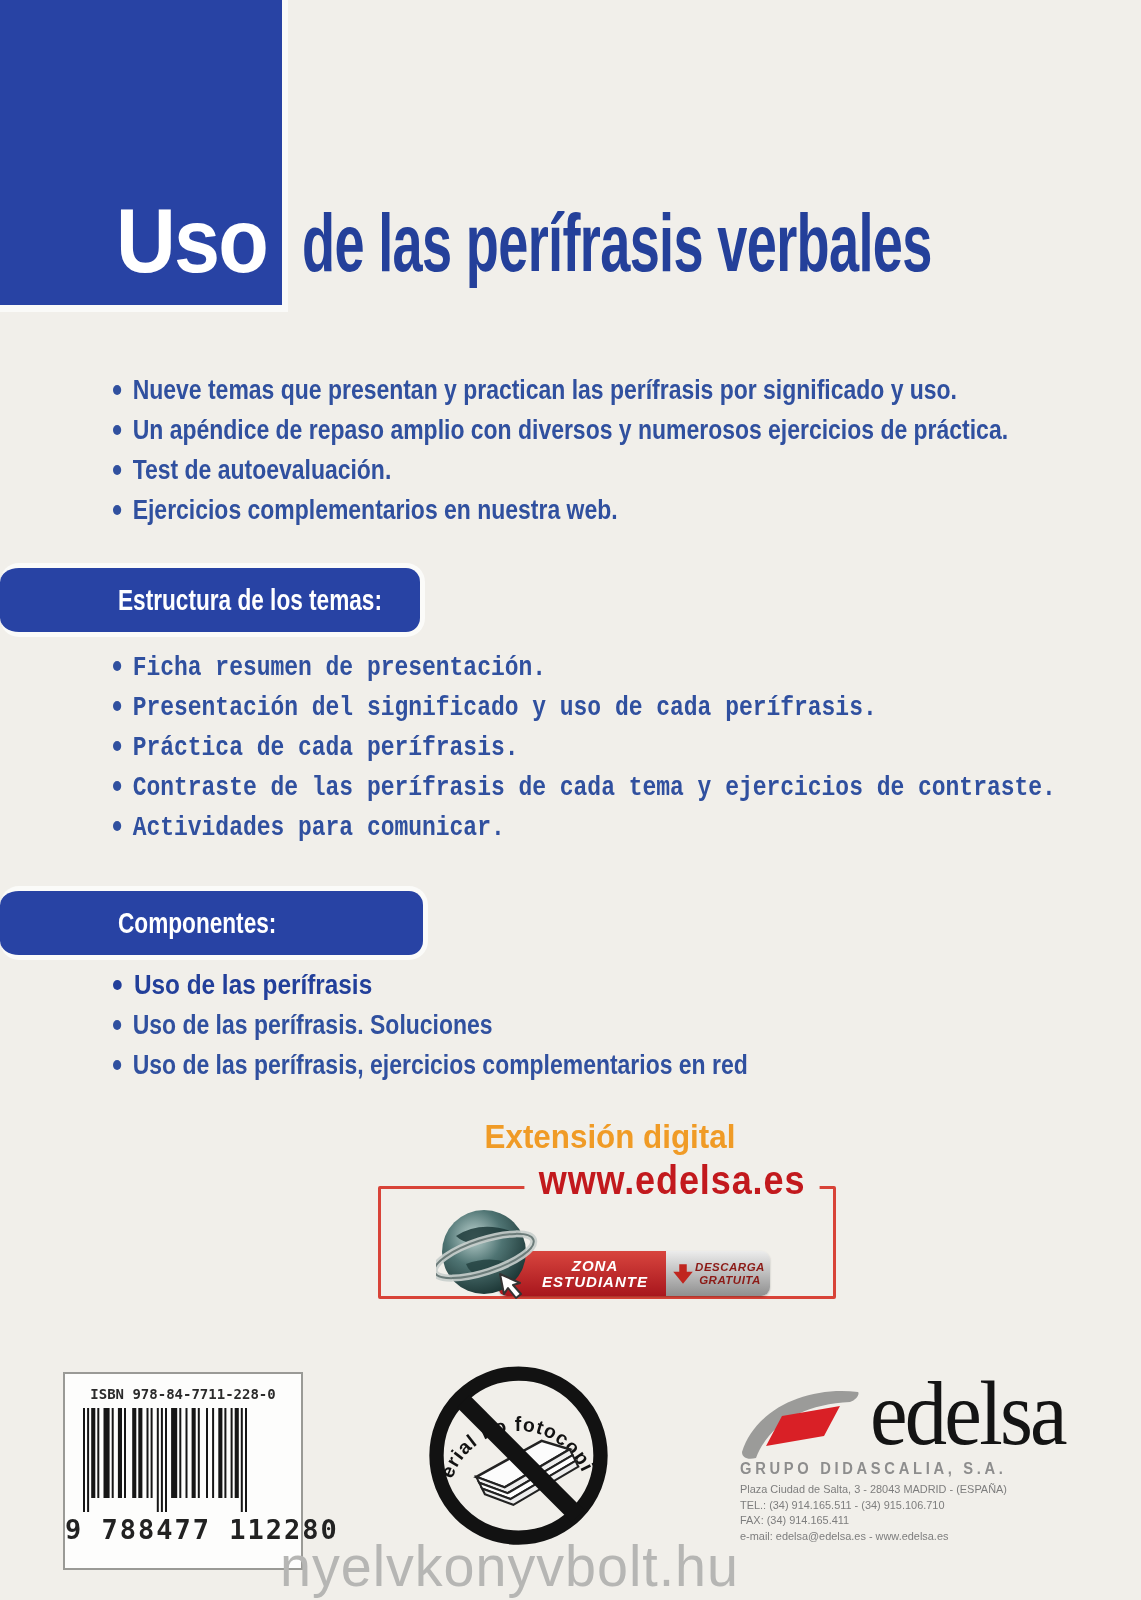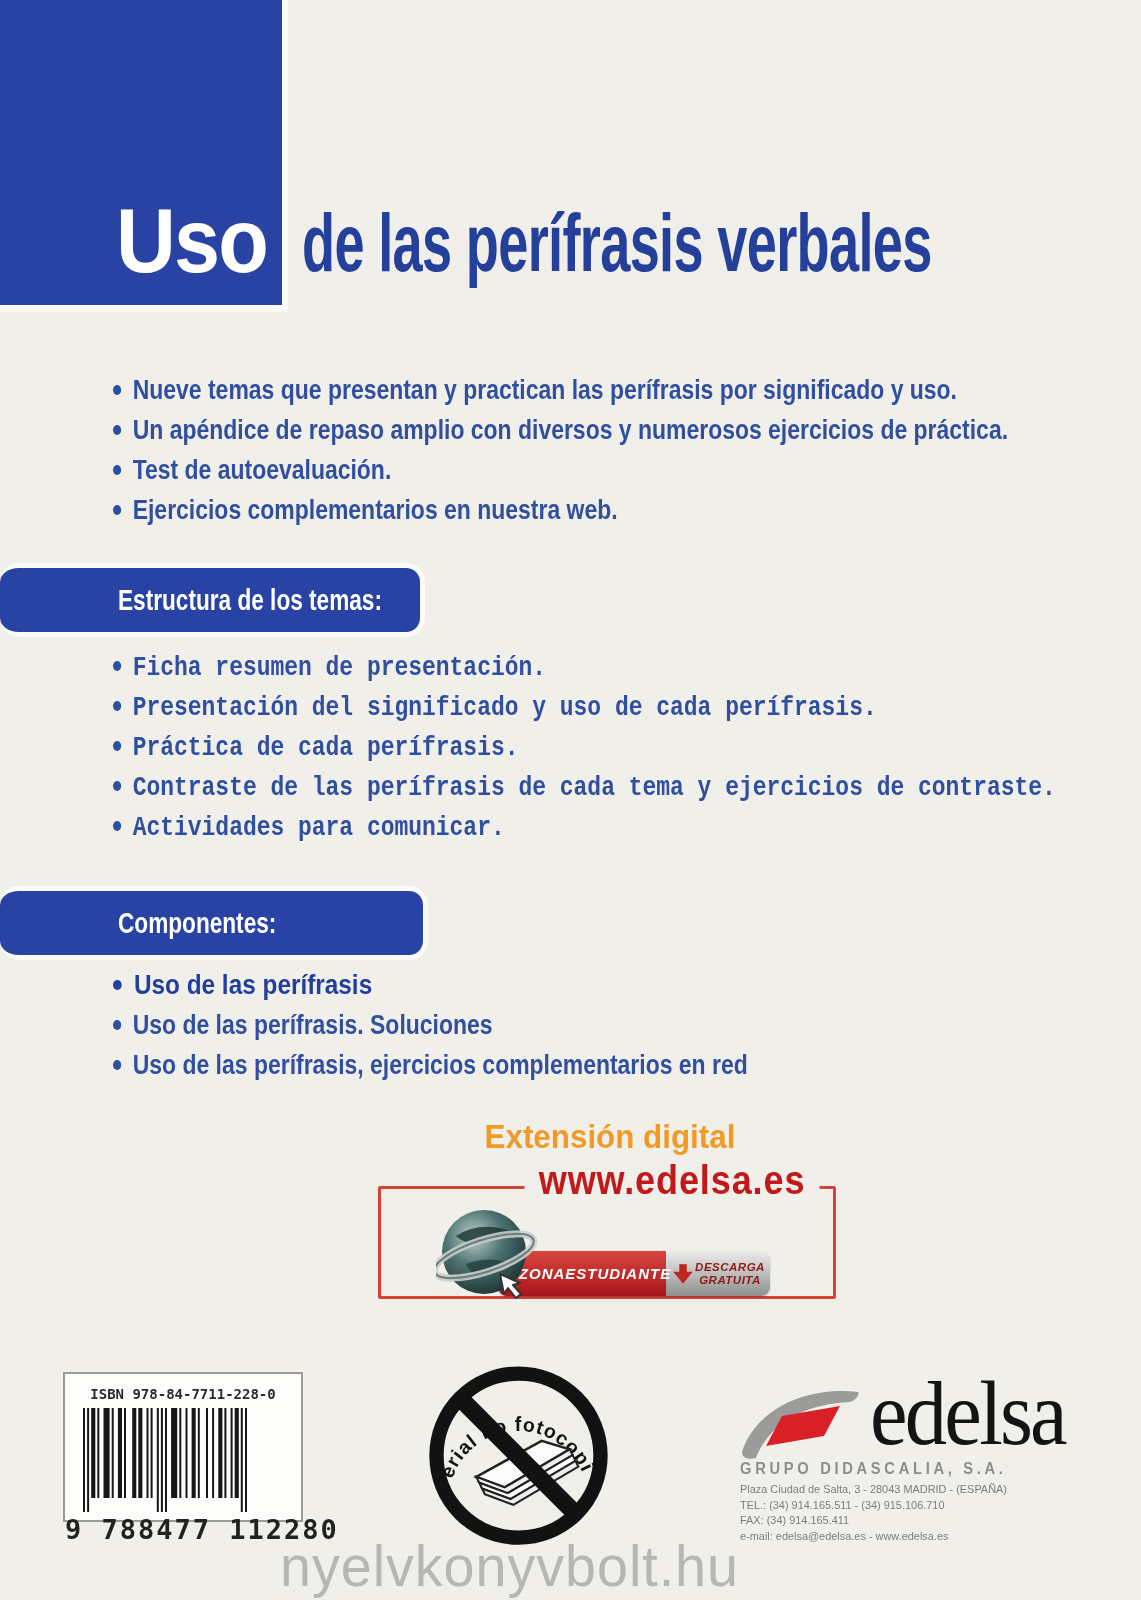--- a/index.html
+++ b/index.html
@@ -70,35 +70,35 @@
     transform:scaleX(.9);transform-origin:50% 50%;
   }
   .globe{left:436px;top:1206px;width:104px;height:104px;z-index:3;}
   .band{
     left:498px;top:1251px;width:272px;height:45px;border-radius:9px;overflow:hidden;
     display:flex;z-index:2;background:linear-gradient(#ececec,#8f8f8f);
     box-shadow:0 1px 2px rgba(0,0,0,.25);
   }
   .band-red{
     width:168px;background:linear-gradient(#d8453e,#a8161d);
-    display:flex;justify-content:center;align-items:center;
+    display:flex;flex-direction:column;justify-content:center;align-items:center;
     color:#fff;font-size:15px;font-weight:800;font-style:italic;line-height:16px;
     letter-spacing:1px;text-align:center;padding-left:26px;box-sizing:border-box;
   }
   .band-silver{
     flex:1;display:flex;align-items:center;justify-content:center;
   }
   .band-silver .descarga{
     color:#8c1a16;font-size:11.5px;font-weight:800;font-style:italic;line-height:12.5px;
     text-align:center;letter-spacing:.5px;
   }
 
   
   .isbn-box{
-    left:63px;top:1372px;width:240px;height:150px;background:#fdfdfc;
+    left:63px;top:1372px;width:240px;height:198px;background:#fdfdfc;
     border:2px solid #9a9a96;box-sizing:border-box;text-align:center;
   }
   .isbn-label{
     margin-top:12px;font-family:"DejaVu Sans Mono",monospace;font-size:14px;
     font-weight:700;color:#2b2b2b;letter-spacing:0;white-space:nowrap;
   }
   .isbn-bars{margin-top:6px;}
   .isbn-bars svg{fill:#161616;}
   .isbn-digits{
     font-family:"DejaVu Sans Mono",monospace;font-size:27px;font-weight:700;

